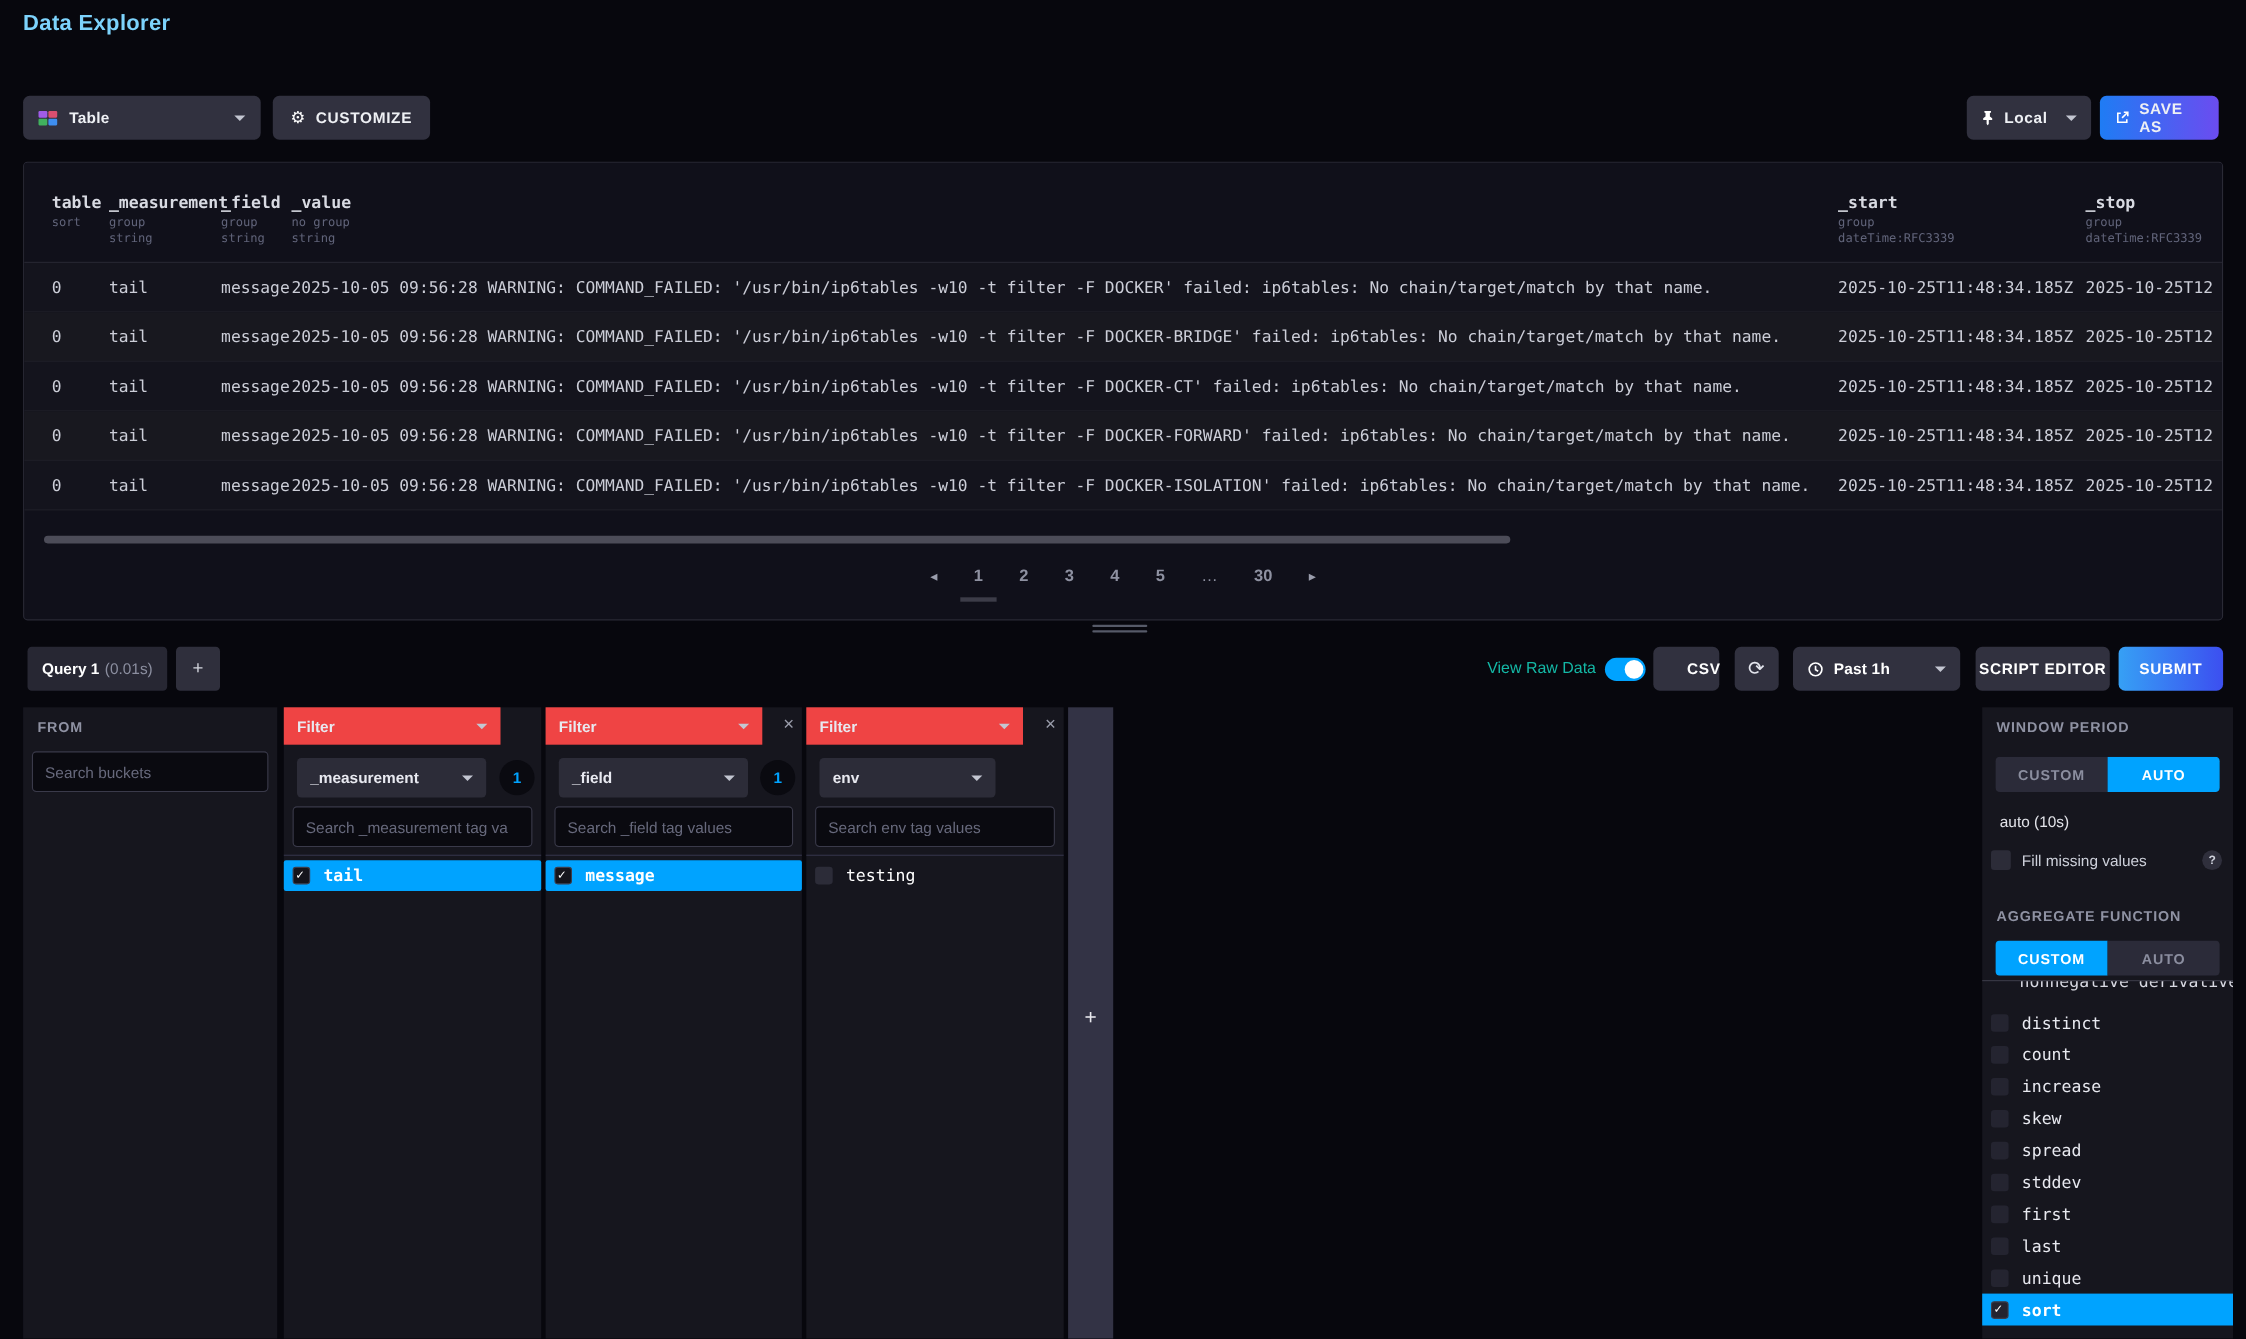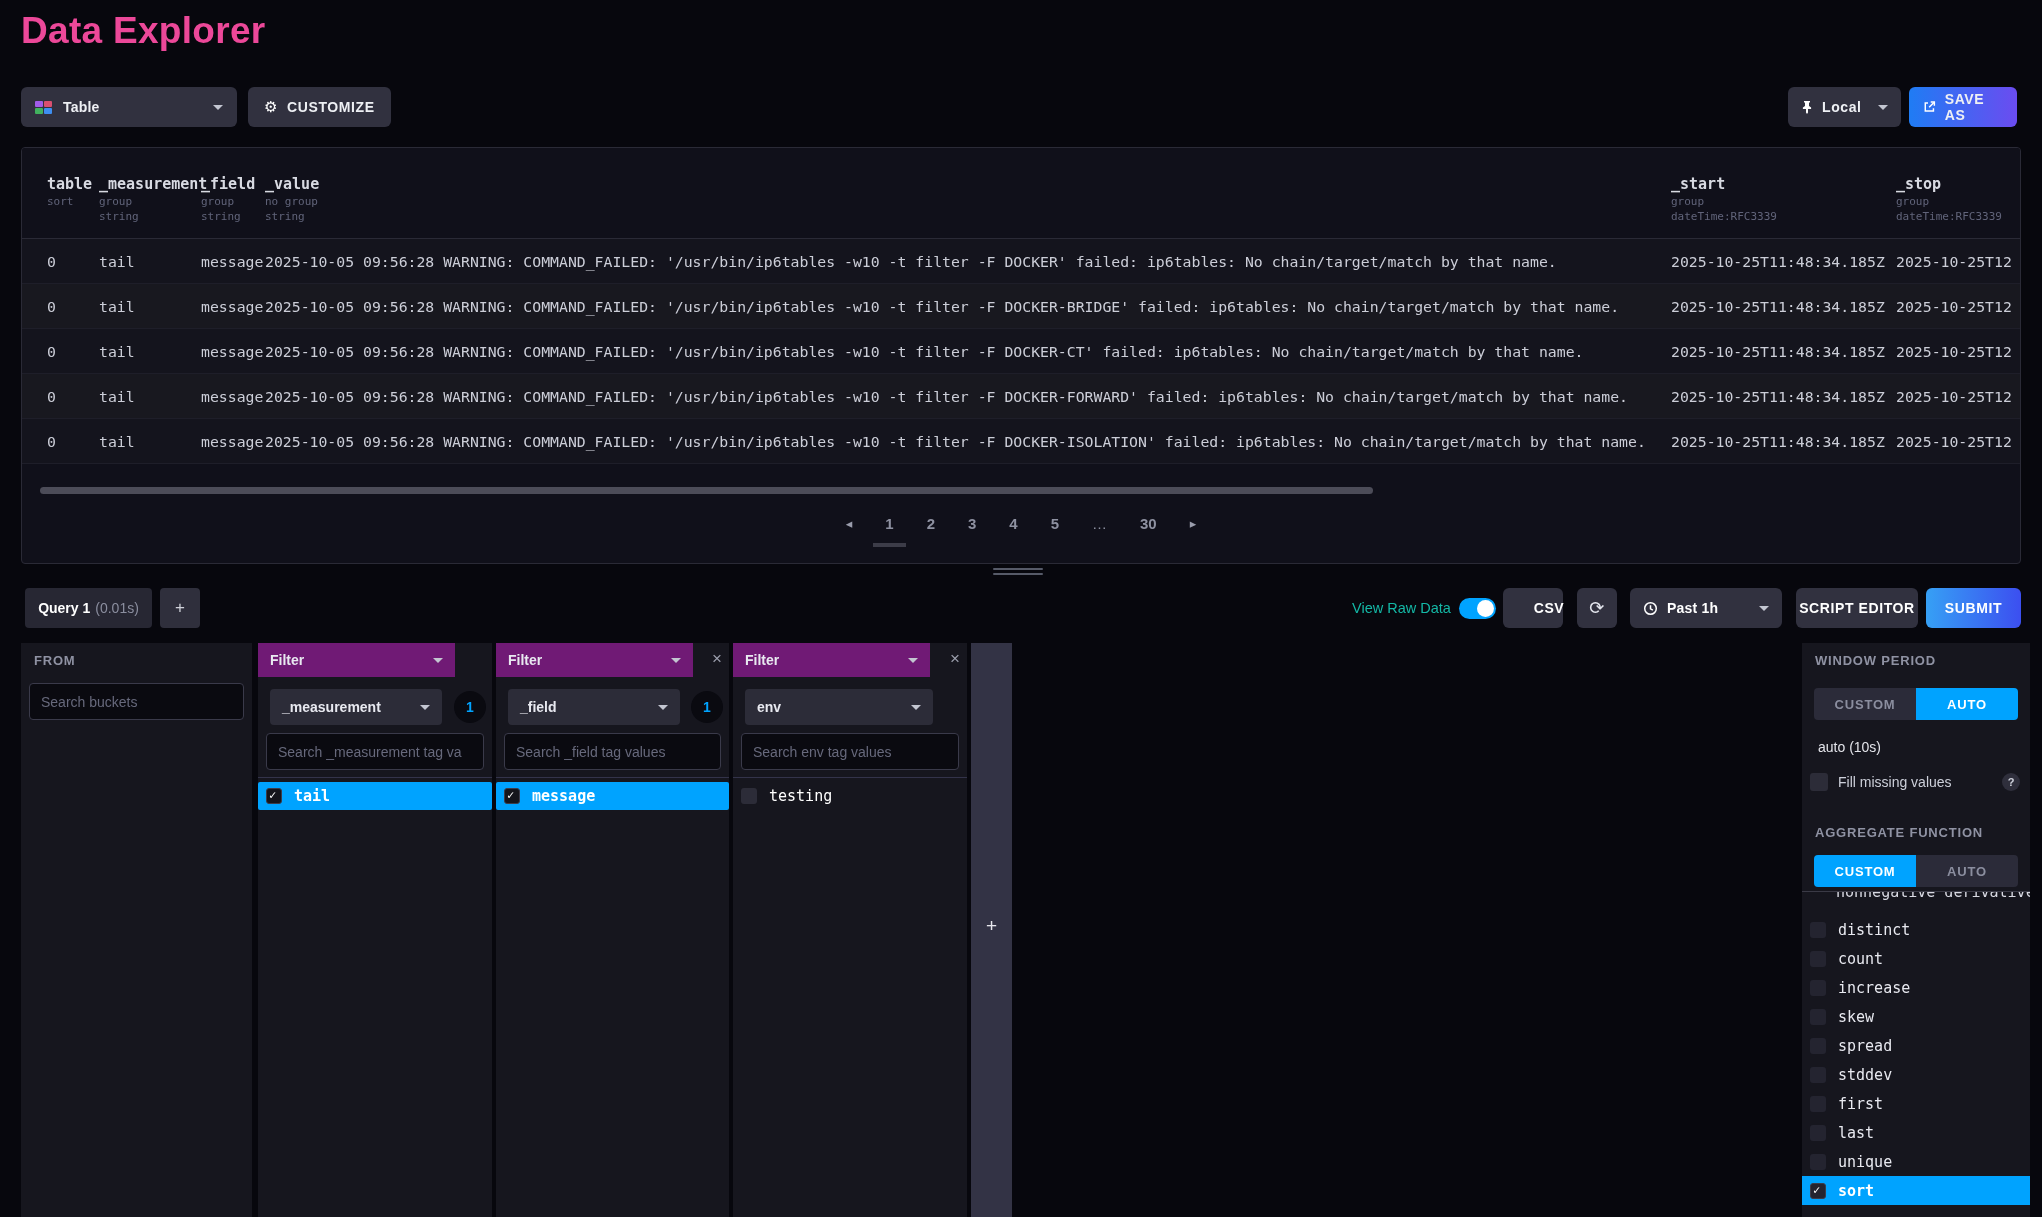--- a/index.html
+++ b/index.html
@@ -1,21 +1,21 @@
 <!DOCTYPE html>
 <html><head>
 <meta charset="utf-8">
 <style>
   * { box-sizing: border-box; margin: 0; padding: 0; }
   html,body { width:2042px; height:1217px; background:#07070d; overflow:hidden;
     font-family:"Liberation Sans", sans-serif; color:#fff; }
   .app { position:relative; width:2042px; height:1217px; }
 
   
-  .page-title { position:absolute; left:21px; top:10px; font-size:37px; font-weight:bold; letter-spacing:.3px; color:#ec4899; }
+  .page-title { position:absolute; left:21px; top:10px; font-size:20px; font-weight:bold; letter-spacing:.3px; color:#7dd3fc; }
 
   .btn { position:absolute; top:87px; height:40px; background:#31313f; border-radius:6px;
     display:flex; align-items:center; font-size:14px; font-weight:bold; color:#eef0f4; letter-spacing:.6px; cursor:pointer; }
   .caret { width:0; height:0; border-left:5px solid transparent; border-right:5px solid transparent;
     border-top:5px solid #c3c6d1; margin-left:auto; }
   .view-type { left:21px; width:216px; padding:0 14px; letter-spacing:.2px; }
   .viz-icon { width:17px; height:13px; display:grid; grid-template-columns:1fr 1fr; gap:1px; margin-right:11px; }
   .viz-icon i { border-radius:1px; }
   .viz-icon .c1{background:#a05ce8}.viz-icon .c2{background:#d94f70}.viz-icon .c3{background:#41b15e}.viz-icon .c4{background:#3e8ef0}
   .customize { left:248px; padding:0 16px; }
@@ -77,26 +77,26 @@
     border:1px solid #3a3a4a; border-radius:4px; color:#c8cbd4; font-size:14px; padding:4px 11px; outline:none;
     font-family:"Liberation Sans",sans-serif; }
   .search-input::placeholder { color:#67697c; }
   .from-search { top:40px; }
 
   .mono-li { height:30px; display:flex; align-items:center; padding-left:8px;
     font-family:"DejaVu Sans Mono",monospace; font-size:15px; color:#fff; cursor:pointer; white-space:nowrap; }
   .mono-li.selected { background:#00a3ff; font-weight:bold; border-radius:2px; }
   .bucket-list { position:absolute; left:0; right:0; top:88px; }
 
-  .filter-head { position:absolute; left:0; top:0; width:197px; height:34px; background:#701a75;
+  .filter-head { position:absolute; left:0; top:0; width:197px; height:34px; background:#ef4444;
     display:flex; align-items:center; padding:0 12px; font-size:14px; font-weight:bold; color:#e8e9f0; cursor:pointer; }
   .filter-close { position:absolute; right:7px; top:6px; font-size:17px; color:#9a9dab; cursor:pointer; line-height:20px; }
   .key-dd { position:absolute; top:46px; left:12px; height:36px; background:#2c2c38; border-radius:4px;
     display:flex; align-items:center; padding:0 12px; font-size:14px; font-weight:bold; color:#e8e9f0; cursor:pointer; }
-  .key-dd.narrow { width:172px; } .key-dd.wide { width:188px; }
+  .key-dd.narrow { width:172px; } .key-dd.wide { width:160px; }
   .badge { position:absolute; top:48px; right:6px; width:32px; height:32px; border-radius:50%; background:#0a0a10;
     color:#00a3ff; font-weight:bold; font-size:14px; display:flex; align-items:center; justify-content:center; }
   .filter-search { top:90px; }
   .fdivider { position:absolute; left:0; right:0; top:134px; border-top:1px solid #33334a; }
   .filter-item { position:absolute; left:0; right:0; top:139px; height:28px; display:flex; align-items:center;
     padding-left:8px; font-family:"DejaVu Sans Mono",monospace; font-size:15px; color:#fff; cursor:pointer; }
   .filter-item.selected { background:#00a3ff; font-weight:bold; border-radius:2px; }
 
   .cb { width:16px; height:16px; border-radius:3px; background:#2c2c38; margin-right:12px; flex:none; position:relative; }
   .cb.checked { background:#15151c; border:1px solid #3c3c4a; }

